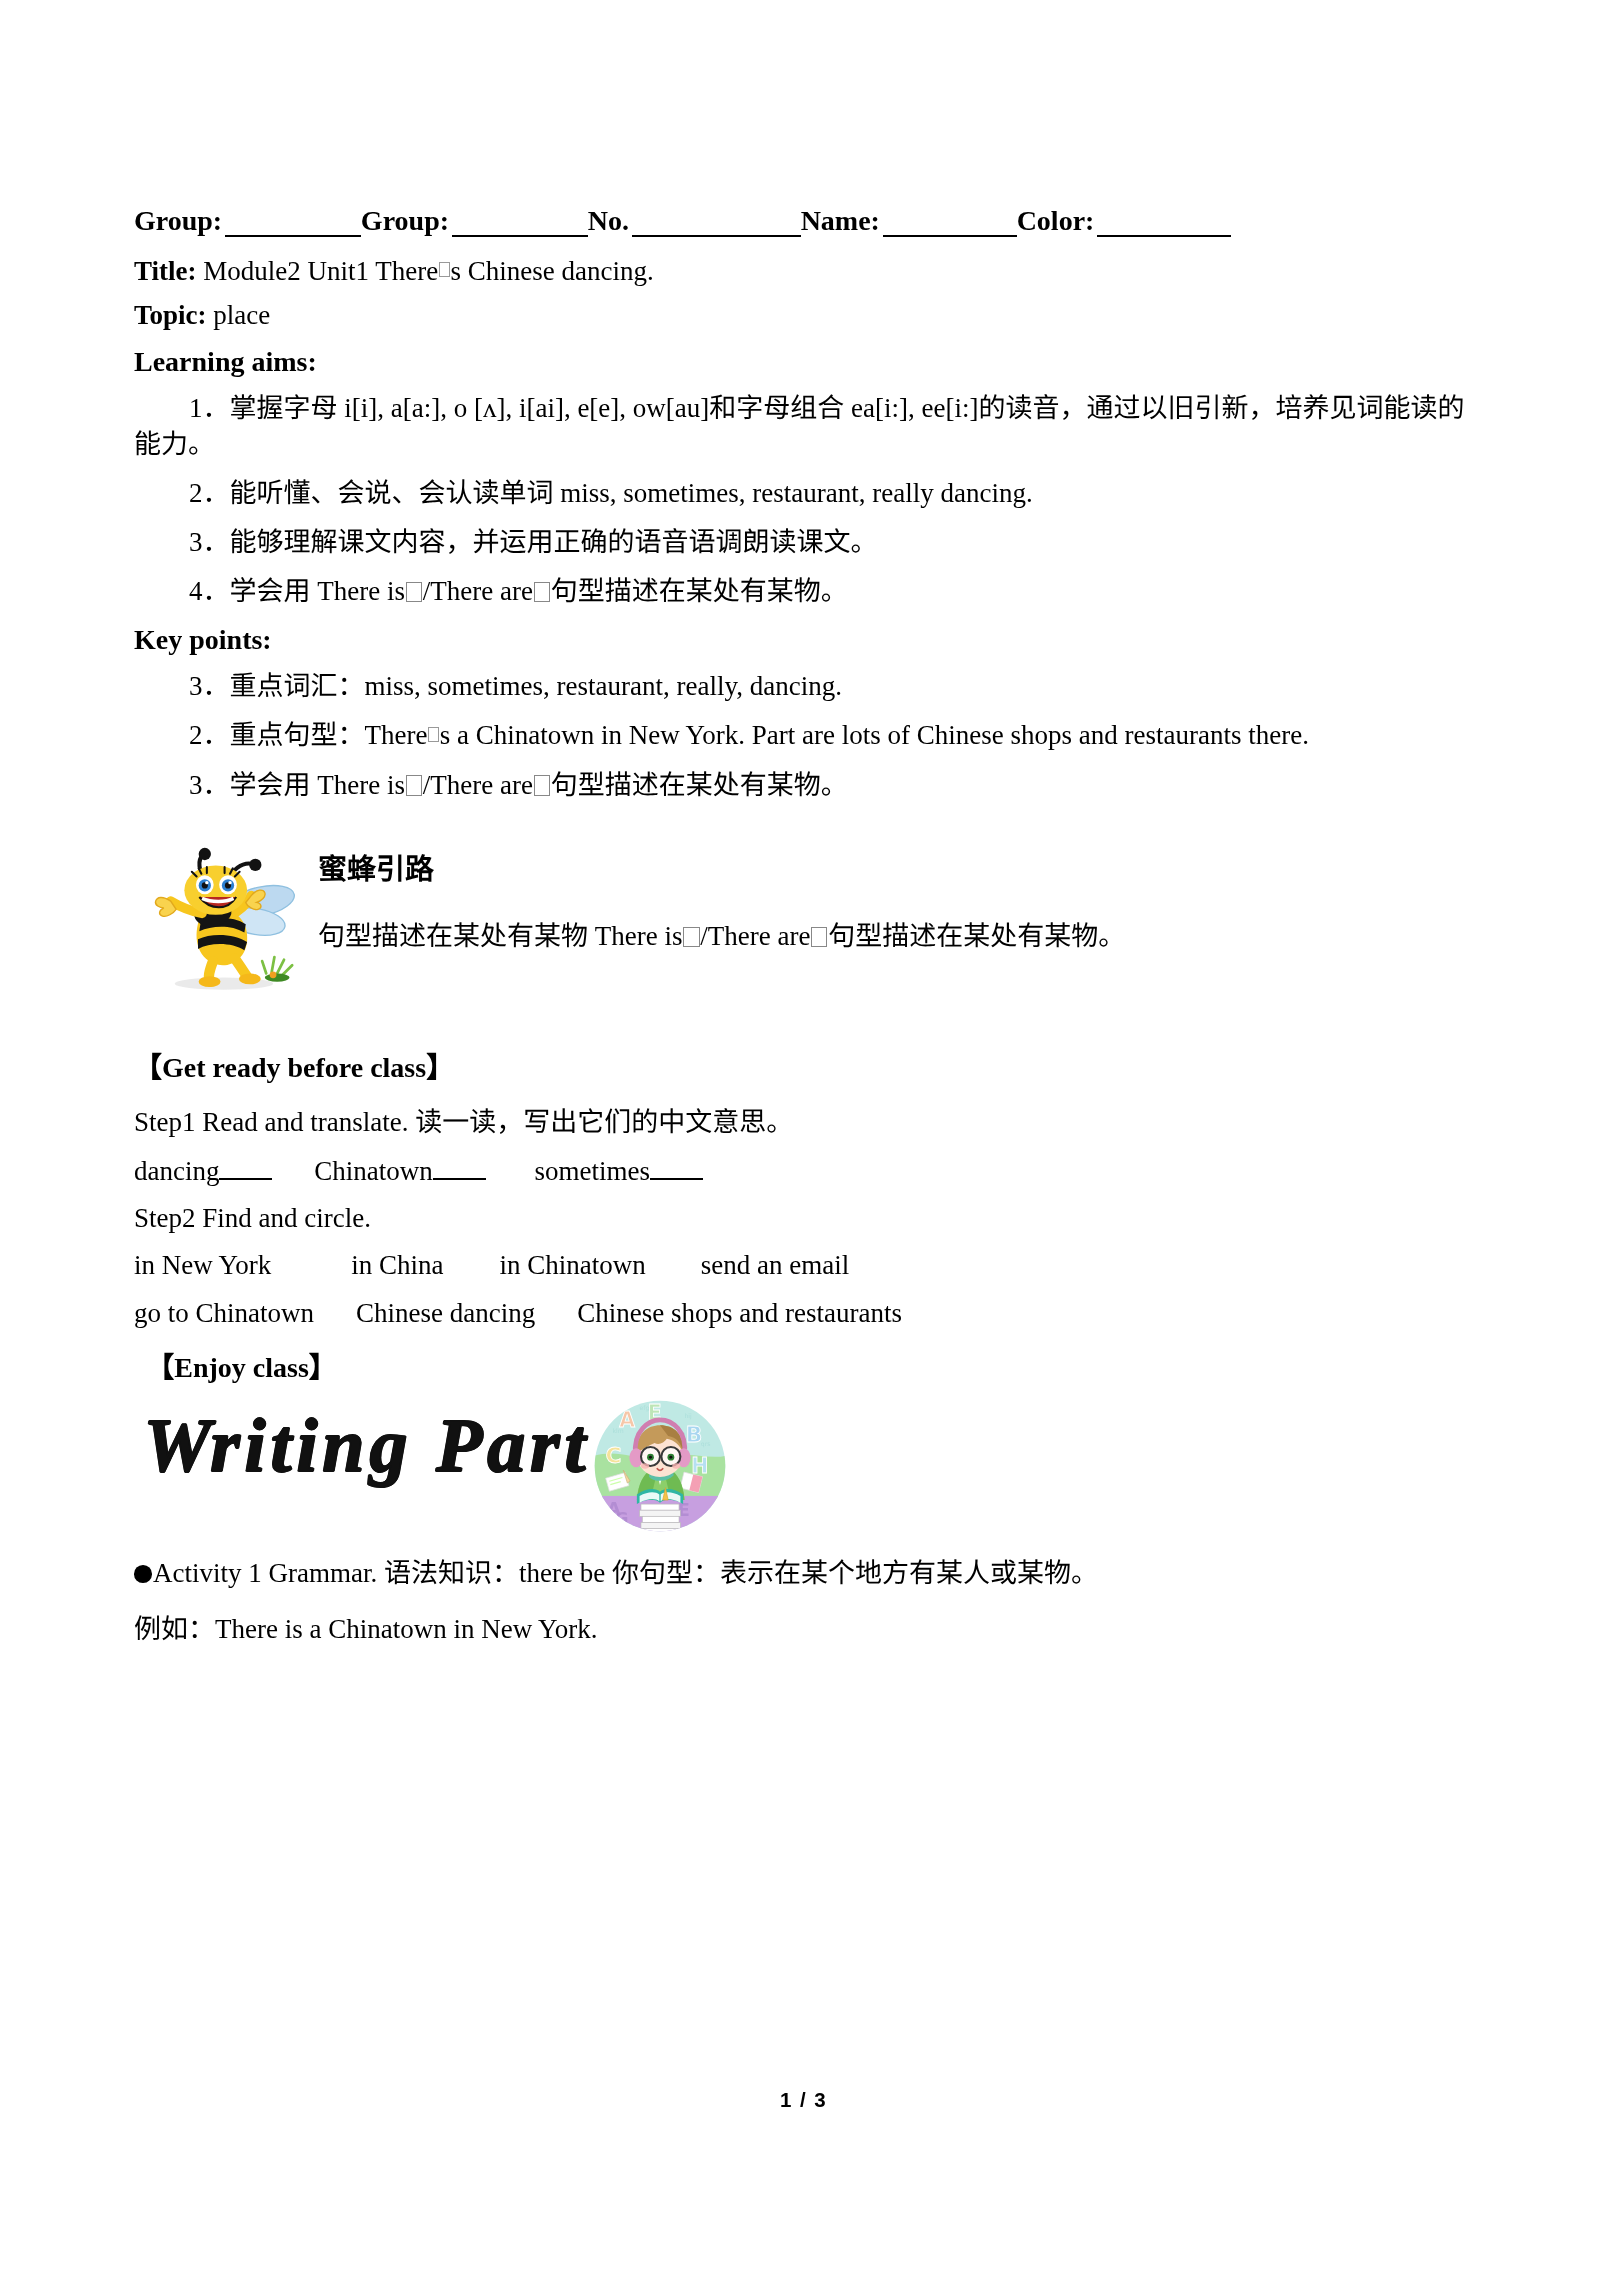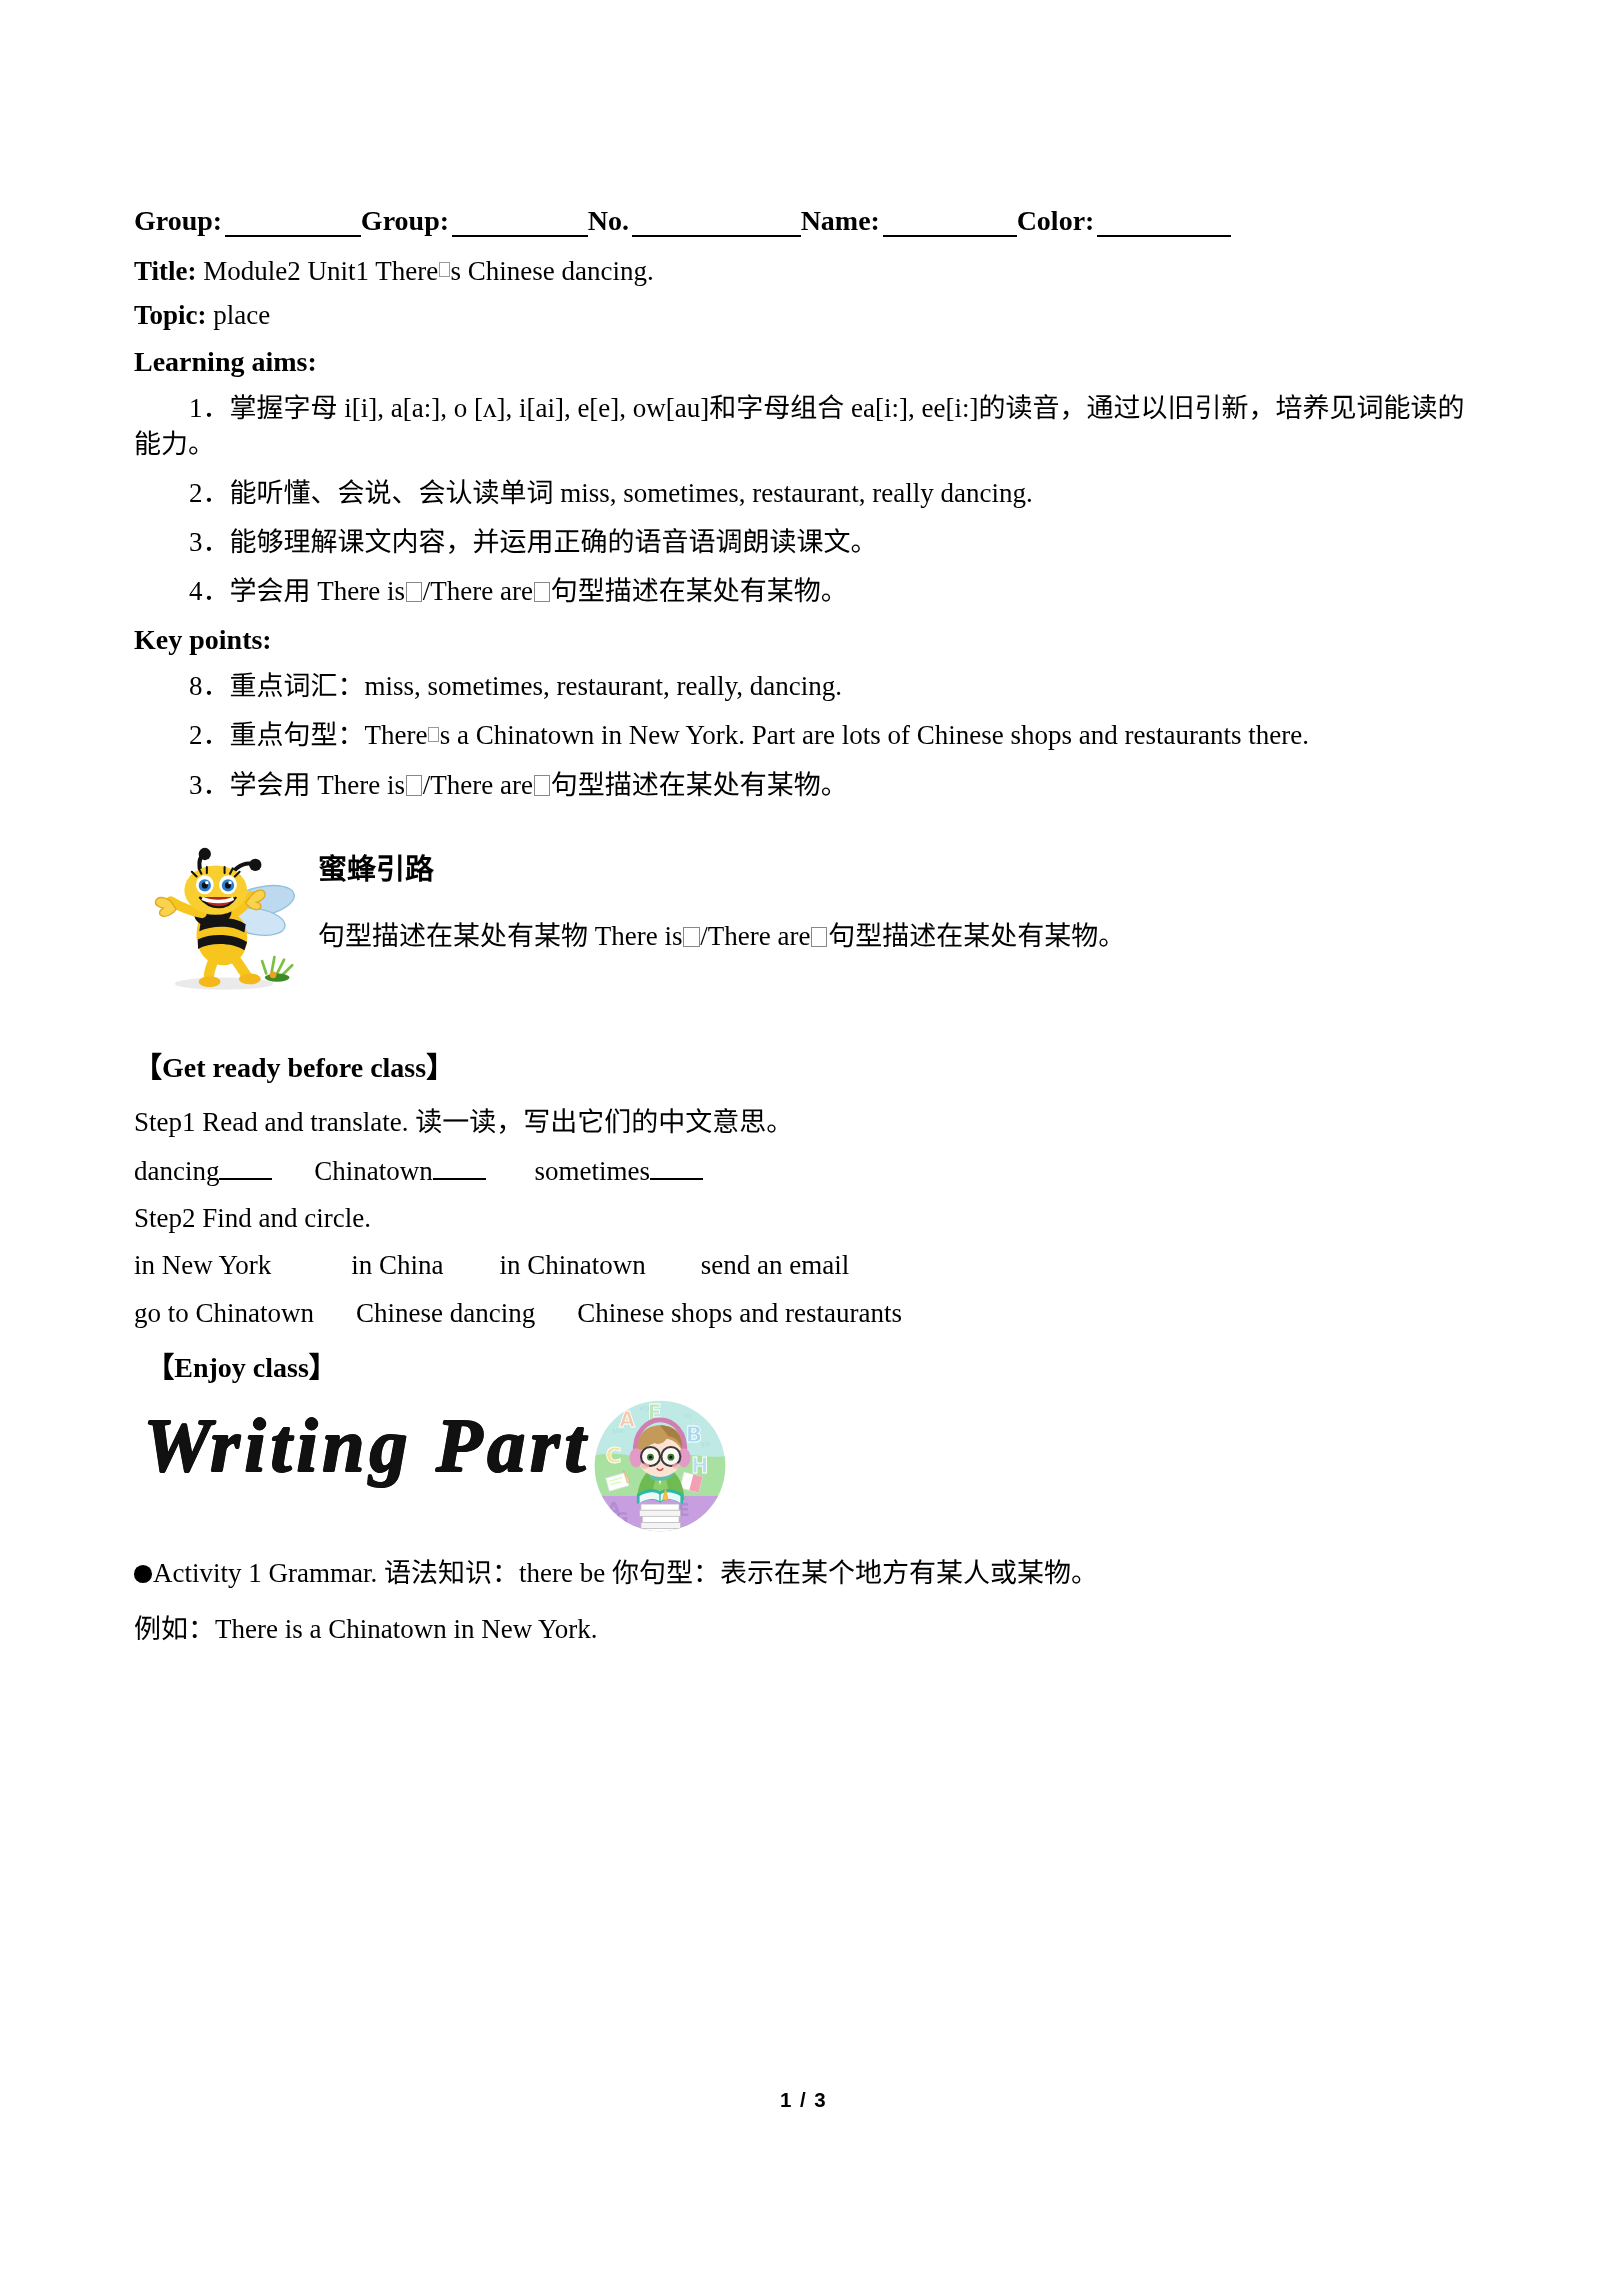--- a/index.html
+++ b/index.html
@@ -257,21 +257,21 @@
 
     <p class="head-lbl">Learning aims:</p>
     <p class="item">1．掌握字母 i[i], a[a:], o [ʌ], i[ai], e[e], ow[au]和字母组合 ea[i:], ee[i:]的读音，通过以旧引新，培养见词能读的能力。</p>
     <p class="item">2．能听懂、会说、会认读单词 miss, sometimes, restaurant, really dancing.</p>
     <p class="item">3．能够理解课文内容，并运用正确的语音语调朗读课文。</p>
     <p class="item">
       <span>4．学会用 There is</span><span class="gbox"></span><span>/There are</span><span class="gbox"></span><span>句型描述在某处有某物。</span>
     </p>
 
     <p class="head-lbl">Key points:</p>
-    <p class="item">8．重点词汇：miss, sometimes, restaurant, really, dancing.</p>
+    <p class="item">3．重点词汇：miss, sometimes, restaurant, really, dancing.</p>
     <p class="item-just">
       <span>2．重点句型：There</span><span class="gbox-sm"></span><span>s a Chinatown in New York. Part are lots of Chinese shops and restaurants there.</span>
     </p>
     <p class="item">
       <span>3．学会用 There is</span><span class="gbox"></span><span>/There are</span><span class="gbox"></span><span>句型描述在某处有某物。</span>
     </p>
 
     <div class="bee-block">
       <div class="bee-art">
         <svg viewBox="0 0 230 215" width="157" height="147" aria-hidden="true">

